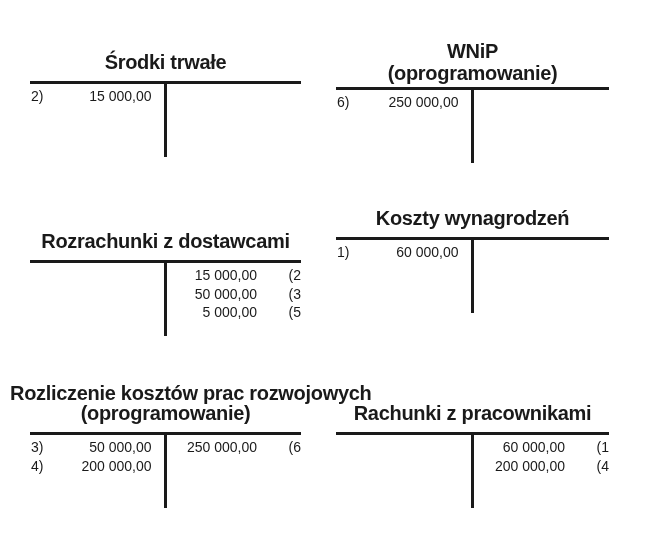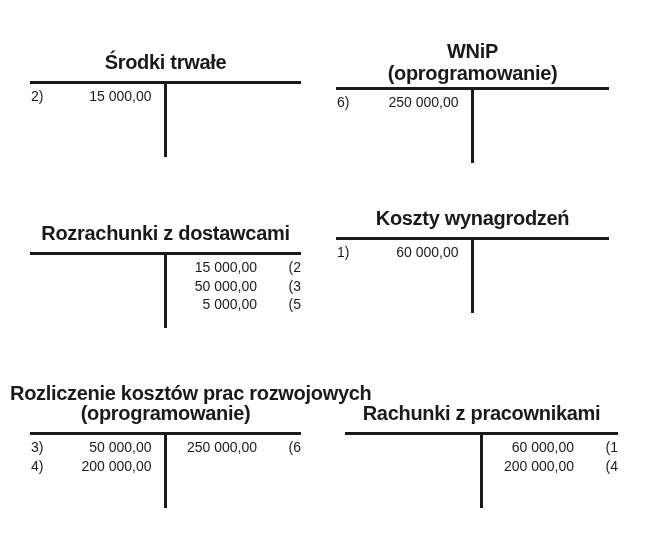--- a/index.html
+++ b/index.html
@@ -114,21 +114,21 @@
       <div class="t-debit">
         <div class="entry">
           <span class="ref">6)</span>
           <span class="amt">250 000,00</span>
         </div>
       </div>
       <div class="t-credit"></div>
     </div>
   </div>
 
-  <div class="taccount" style="left:30px; top:252px; width:271px;">
+  <div class="taccount" style="left:30px; top:260px; width:271px;">
     <div class="t-title">
       <div>Rozrachunki z dostawcami</div>
     </div>
     <div class="t-bar"></div>
     <div class="t-body">
       <div class="t-vline"></div>
       <div class="t-debit"></div>
       <div class="t-credit">
         <div class="entry">
           <span class="amt">15 000,00</span>
@@ -183,21 +183,21 @@
       </div>
       <div class="t-credit">
         <div class="entry">
           <span class="amt">250 000,00</span>
           <span class="ref">(6</span>
         </div>
       </div>
     </div>
   </div>
 
-  <div class="taccount" style="left:345px; top:432px; width:273px;">
+  <div class="taccount" style="left:336px; top:432px; width:273px;">
     <div class="t-title">
       <div>Rachunki z pracownikami</div>
     </div>
     <div class="t-bar"></div>
     <div class="t-body">
       <div class="t-vline"></div>
       <div class="t-debit"></div>
       <div class="t-credit">
         <div class="entry">
           <span class="amt">60 000,00</span>

